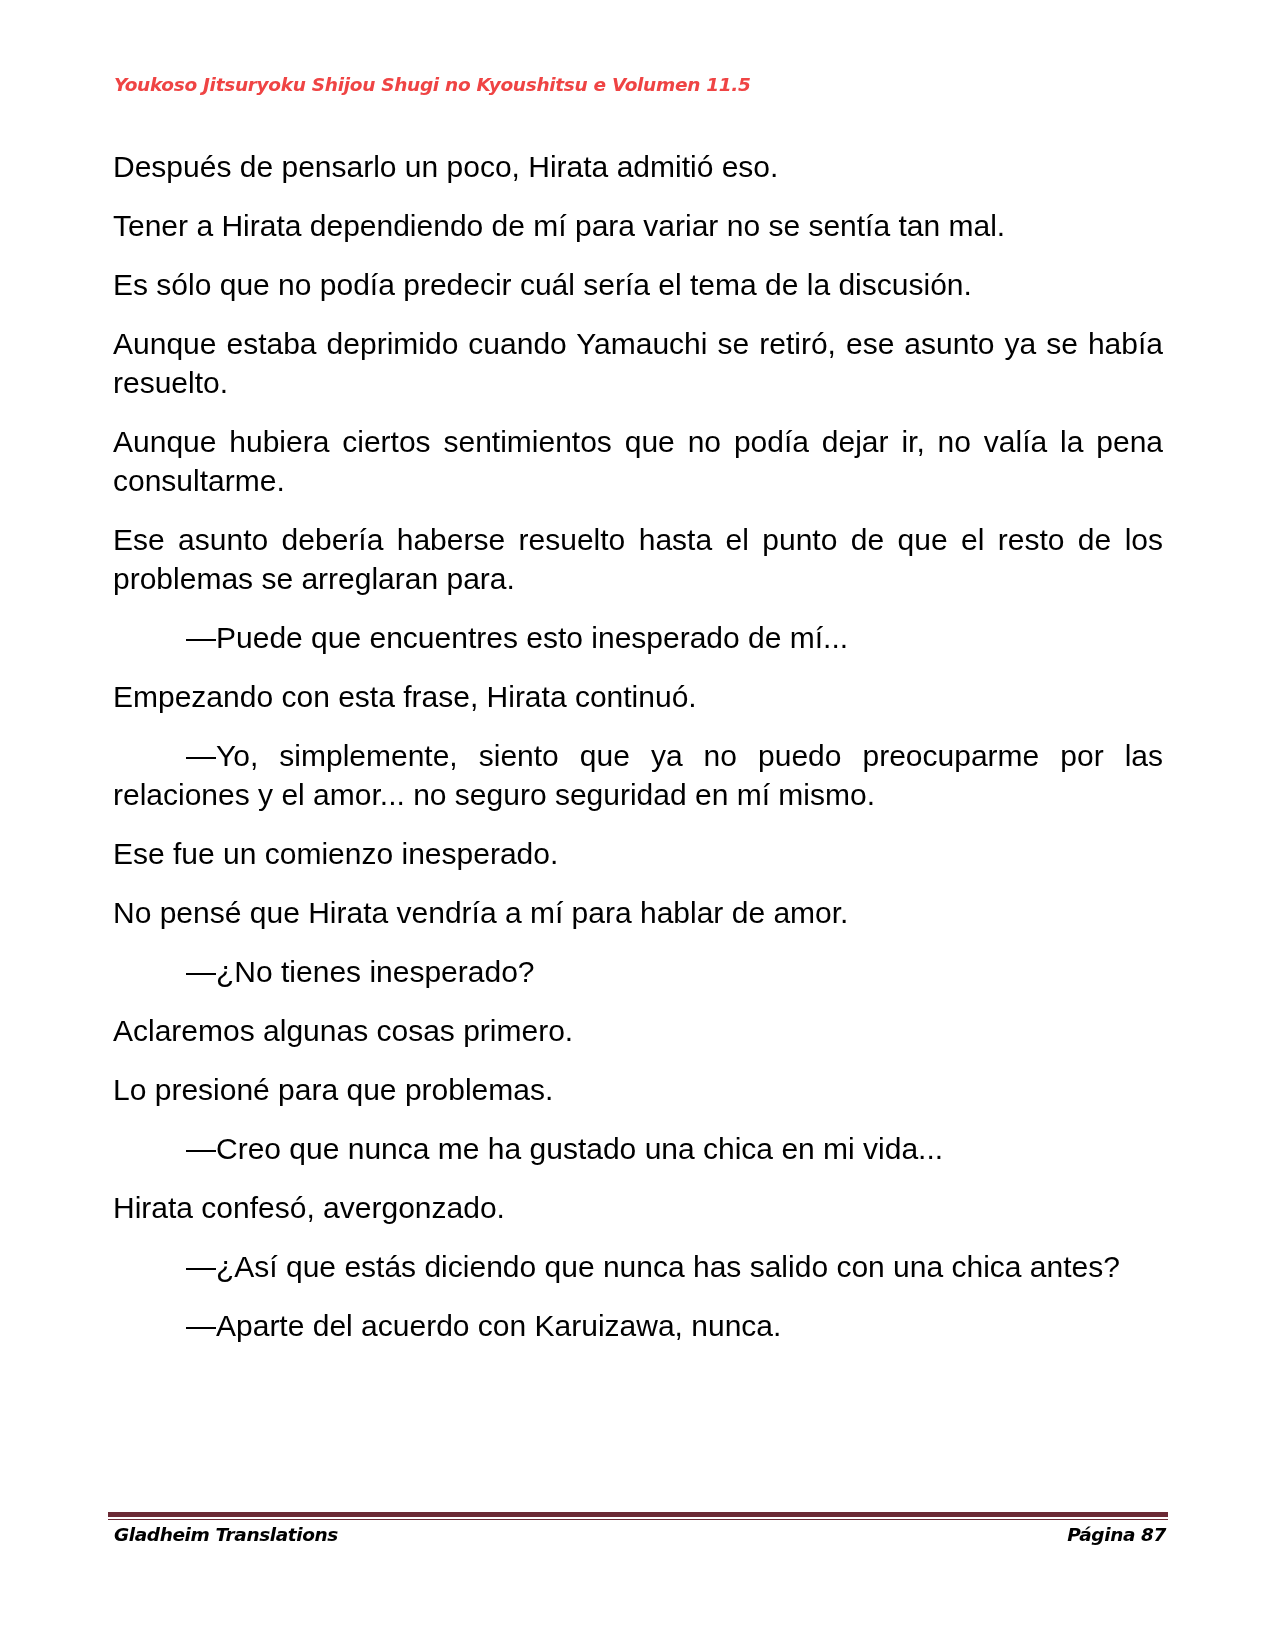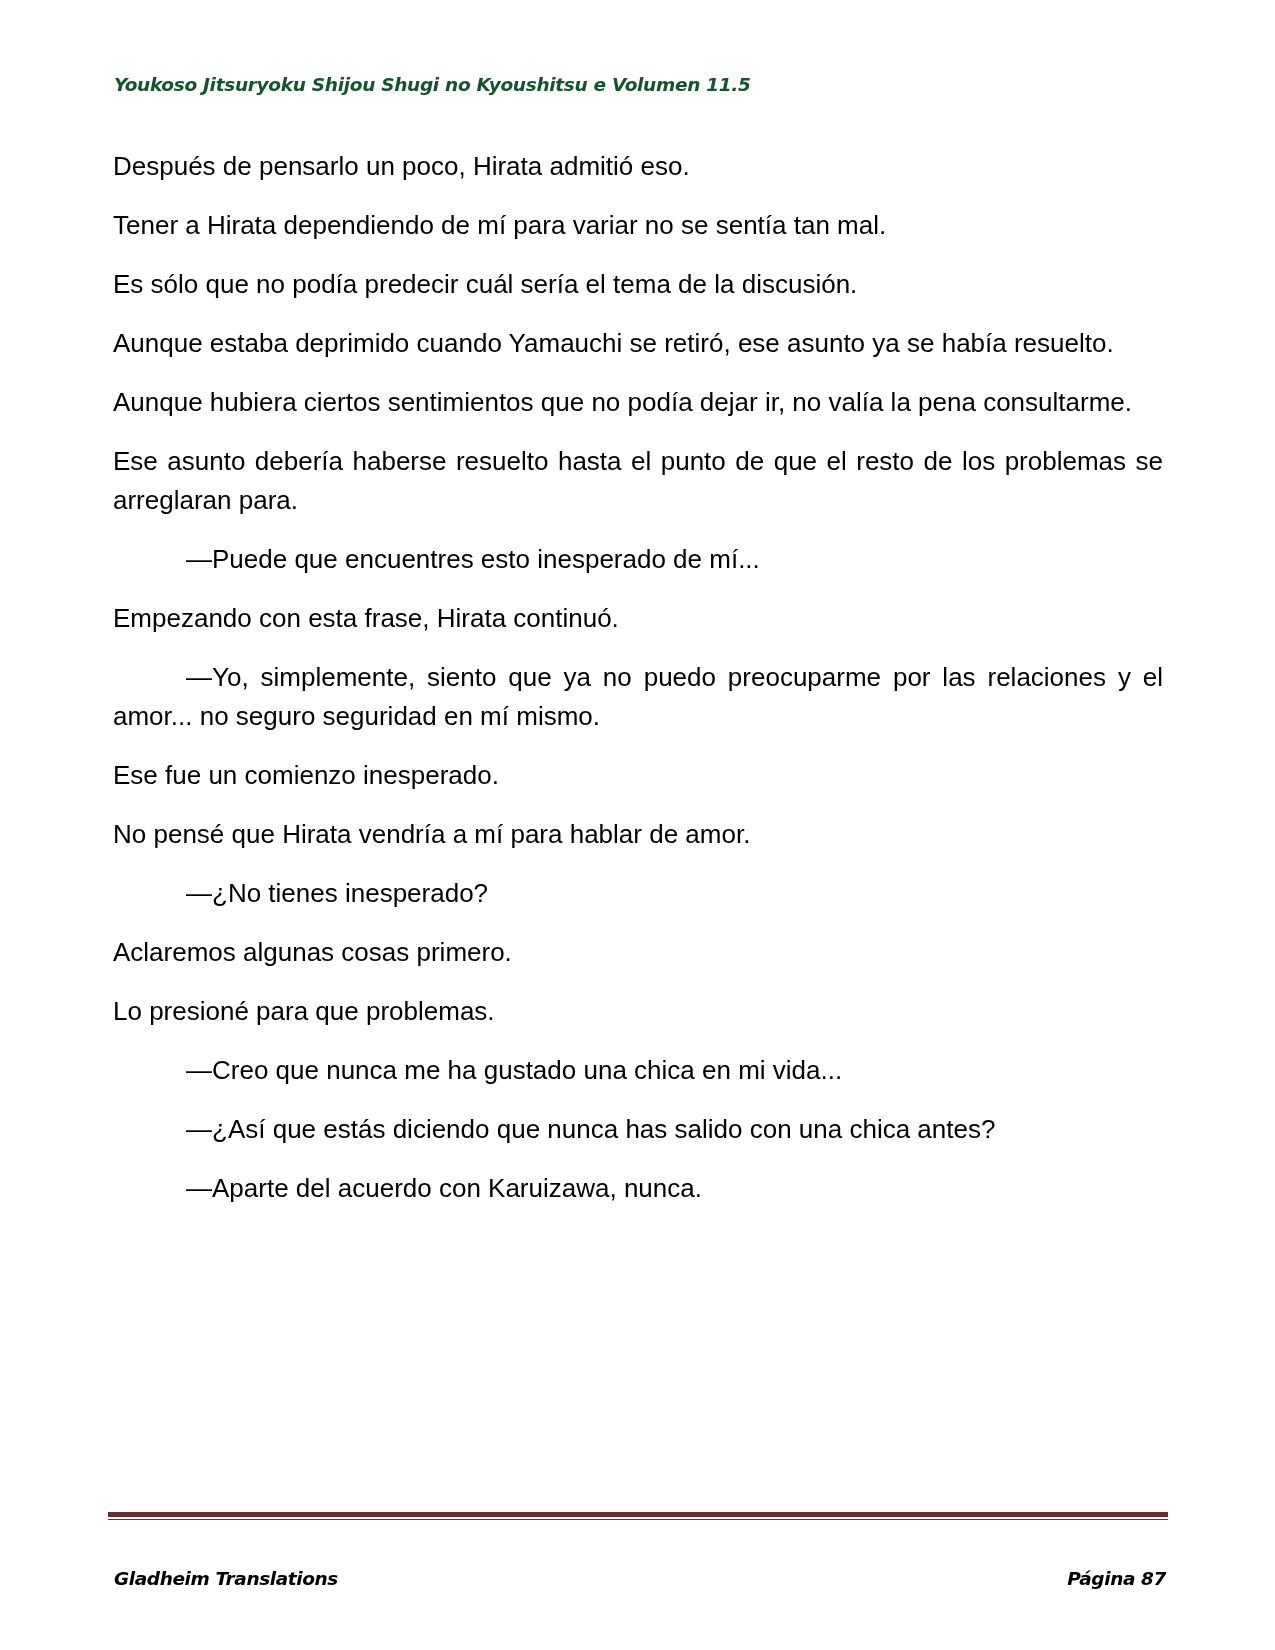--- a/index.html
+++ b/index.html
@@ -17,31 +17,31 @@
     }
     .page-header {
       position: absolute;
       left: 114px;
       top: 74px;
       font-family: "DejaVu Sans", sans-serif;
       font-weight: bold;
       font-style: italic;
       font-size: 18.5px;
       letter-spacing: -0.3px;
-      color: #14532d;
+      color: #ef4444;
     }
     .body-text {
       position: absolute;
       left: 113px;
       top: 147px;
       width: 1050px;
     }
     .para {
       margin: 0 0 20px 0;
-      font-size: 26px;
+      font-size: 30px;
       line-height: 39px;
       text-align: justify;
     }
     .para.dialog {
       text-indent: 73px;
     }
     .footer-rule {
       position: absolute;
       left: 108px;
       top: 1512px;
@@ -61,21 +61,20 @@
       left: 114px;
       top: 1524px;
       width: 1052px;
       display: flex;
       justify-content: space-between;
       font-family: "DejaVu Sans", sans-serif;
       font-weight: bold;
       font-style: italic;
       font-size: 18.5px;
       letter-spacing: -0.4px;
-      margin-top: 44px;
     }
   </style>
 </head>
 <body>
 
 <div class="page-header">Youkoso Jitsuryoku Shijou Shugi no Kyoushitsu e Volumen 11.5</div>
 
 <div class="body-text">
   <p class="para">Después de pensarlo un poco, Hirata admitió eso.</p>
   <p class="para">Tener a Hirata dependiendo de mí para variar no se sentía tan mal.</p>
@@ -85,20 +84,21 @@
   <p class="para">Ese asunto debería haberse resuelto hasta el punto de que el resto de los problemas se arreglaran para.</p>
   <p class="para dialog">—Puede que encuentres esto inesperado de mí...</p>
   <p class="para">Empezando con esta frase, Hirata continuó.</p>
   <p class="para dialog">—Yo, simplemente, siento que ya no puedo preocuparme por las relaciones y el amor... no seguro seguridad en mí mismo.</p>
   <p class="para">Ese fue un comienzo inesperado.</p>
   <p class="para">No pensé que Hirata vendría a mí para hablar de amor.</p>
   <p class="para dialog">—¿No tienes inesperado?</p>
   <p class="para">Aclaremos algunas cosas primero.</p>
   <p class="para">Lo presioné para que problemas.</p>
   <p class="para dialog">—Creo que nunca me ha gustado una chica en mi vida...</p>
+  <p class="para">Hirata confesó, avergonzado.</p>
   <p class="para dialog">—¿Así que estás diciendo que nunca has salido con una chica antes?</p>
   <p class="para dialog">—Aparte del acuerdo con Karuizawa, nunca.</p>
 </div>
 
 <div class="footer-rule">
   <div class="thick"></div>
   <div class="thin"></div>
 </div>
 
 <div class="footer">

